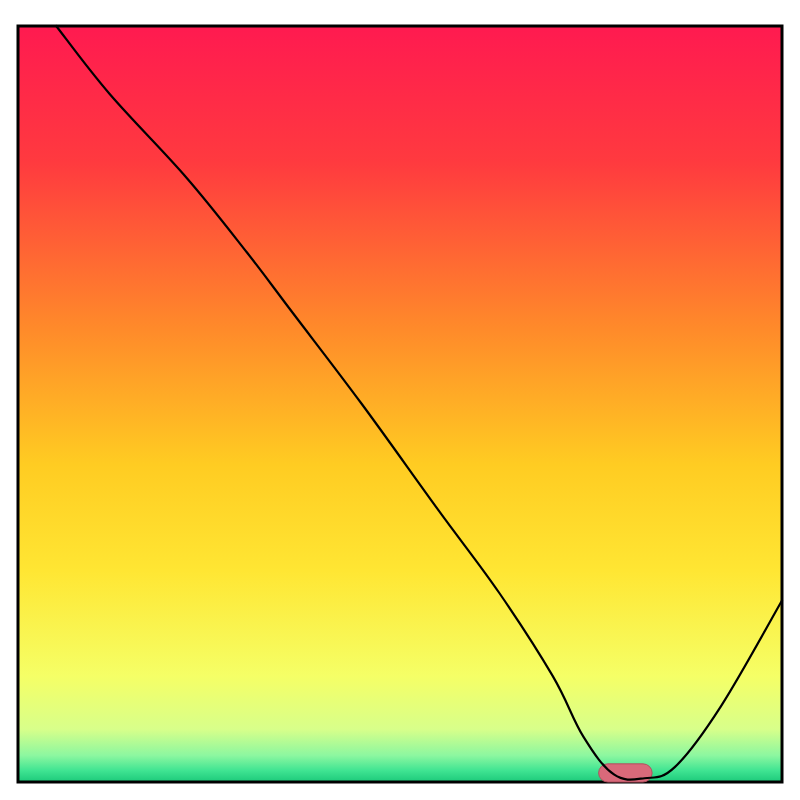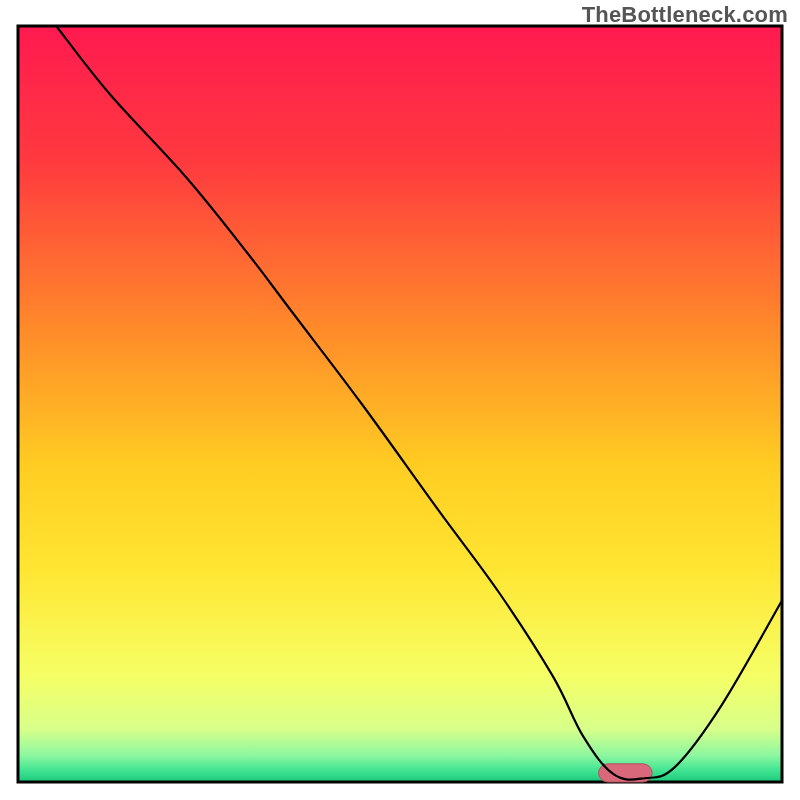--- a/index.html
+++ b/index.html
@@ -24,21 +24,20 @@
     color: #555555;
     letter-spacing: 0.2px;
     z-index: 10;
   }
   svg { display: block; }
 </style>
 </head>
 <body>
 
 <div class="chart-wrap">
-  <div class="watermark">TheBottleneck.com</div>
   <svg id="chart-svg" width="800" height="800" viewBox="0 0 800 800">
       <defs>
         <linearGradient id="bg-grad" x1="0" y1="0" x2="0" y2="1">
           <stop offset="0%" stop-color="#ff1a50"></stop>
           <stop offset="18%" stop-color="#ff3a3f"></stop>
           <stop offset="40%" stop-color="#ff8a2a"></stop>
           <stop offset="57.99999999999999%" stop-color="#ffcc22"></stop>
           <stop offset="72%" stop-color="#ffe633"></stop>
           <stop offset="86%" stop-color="#f5ff66"></stop>
           <stop offset="93%" stop-color="#d8ff8a"></stop>

